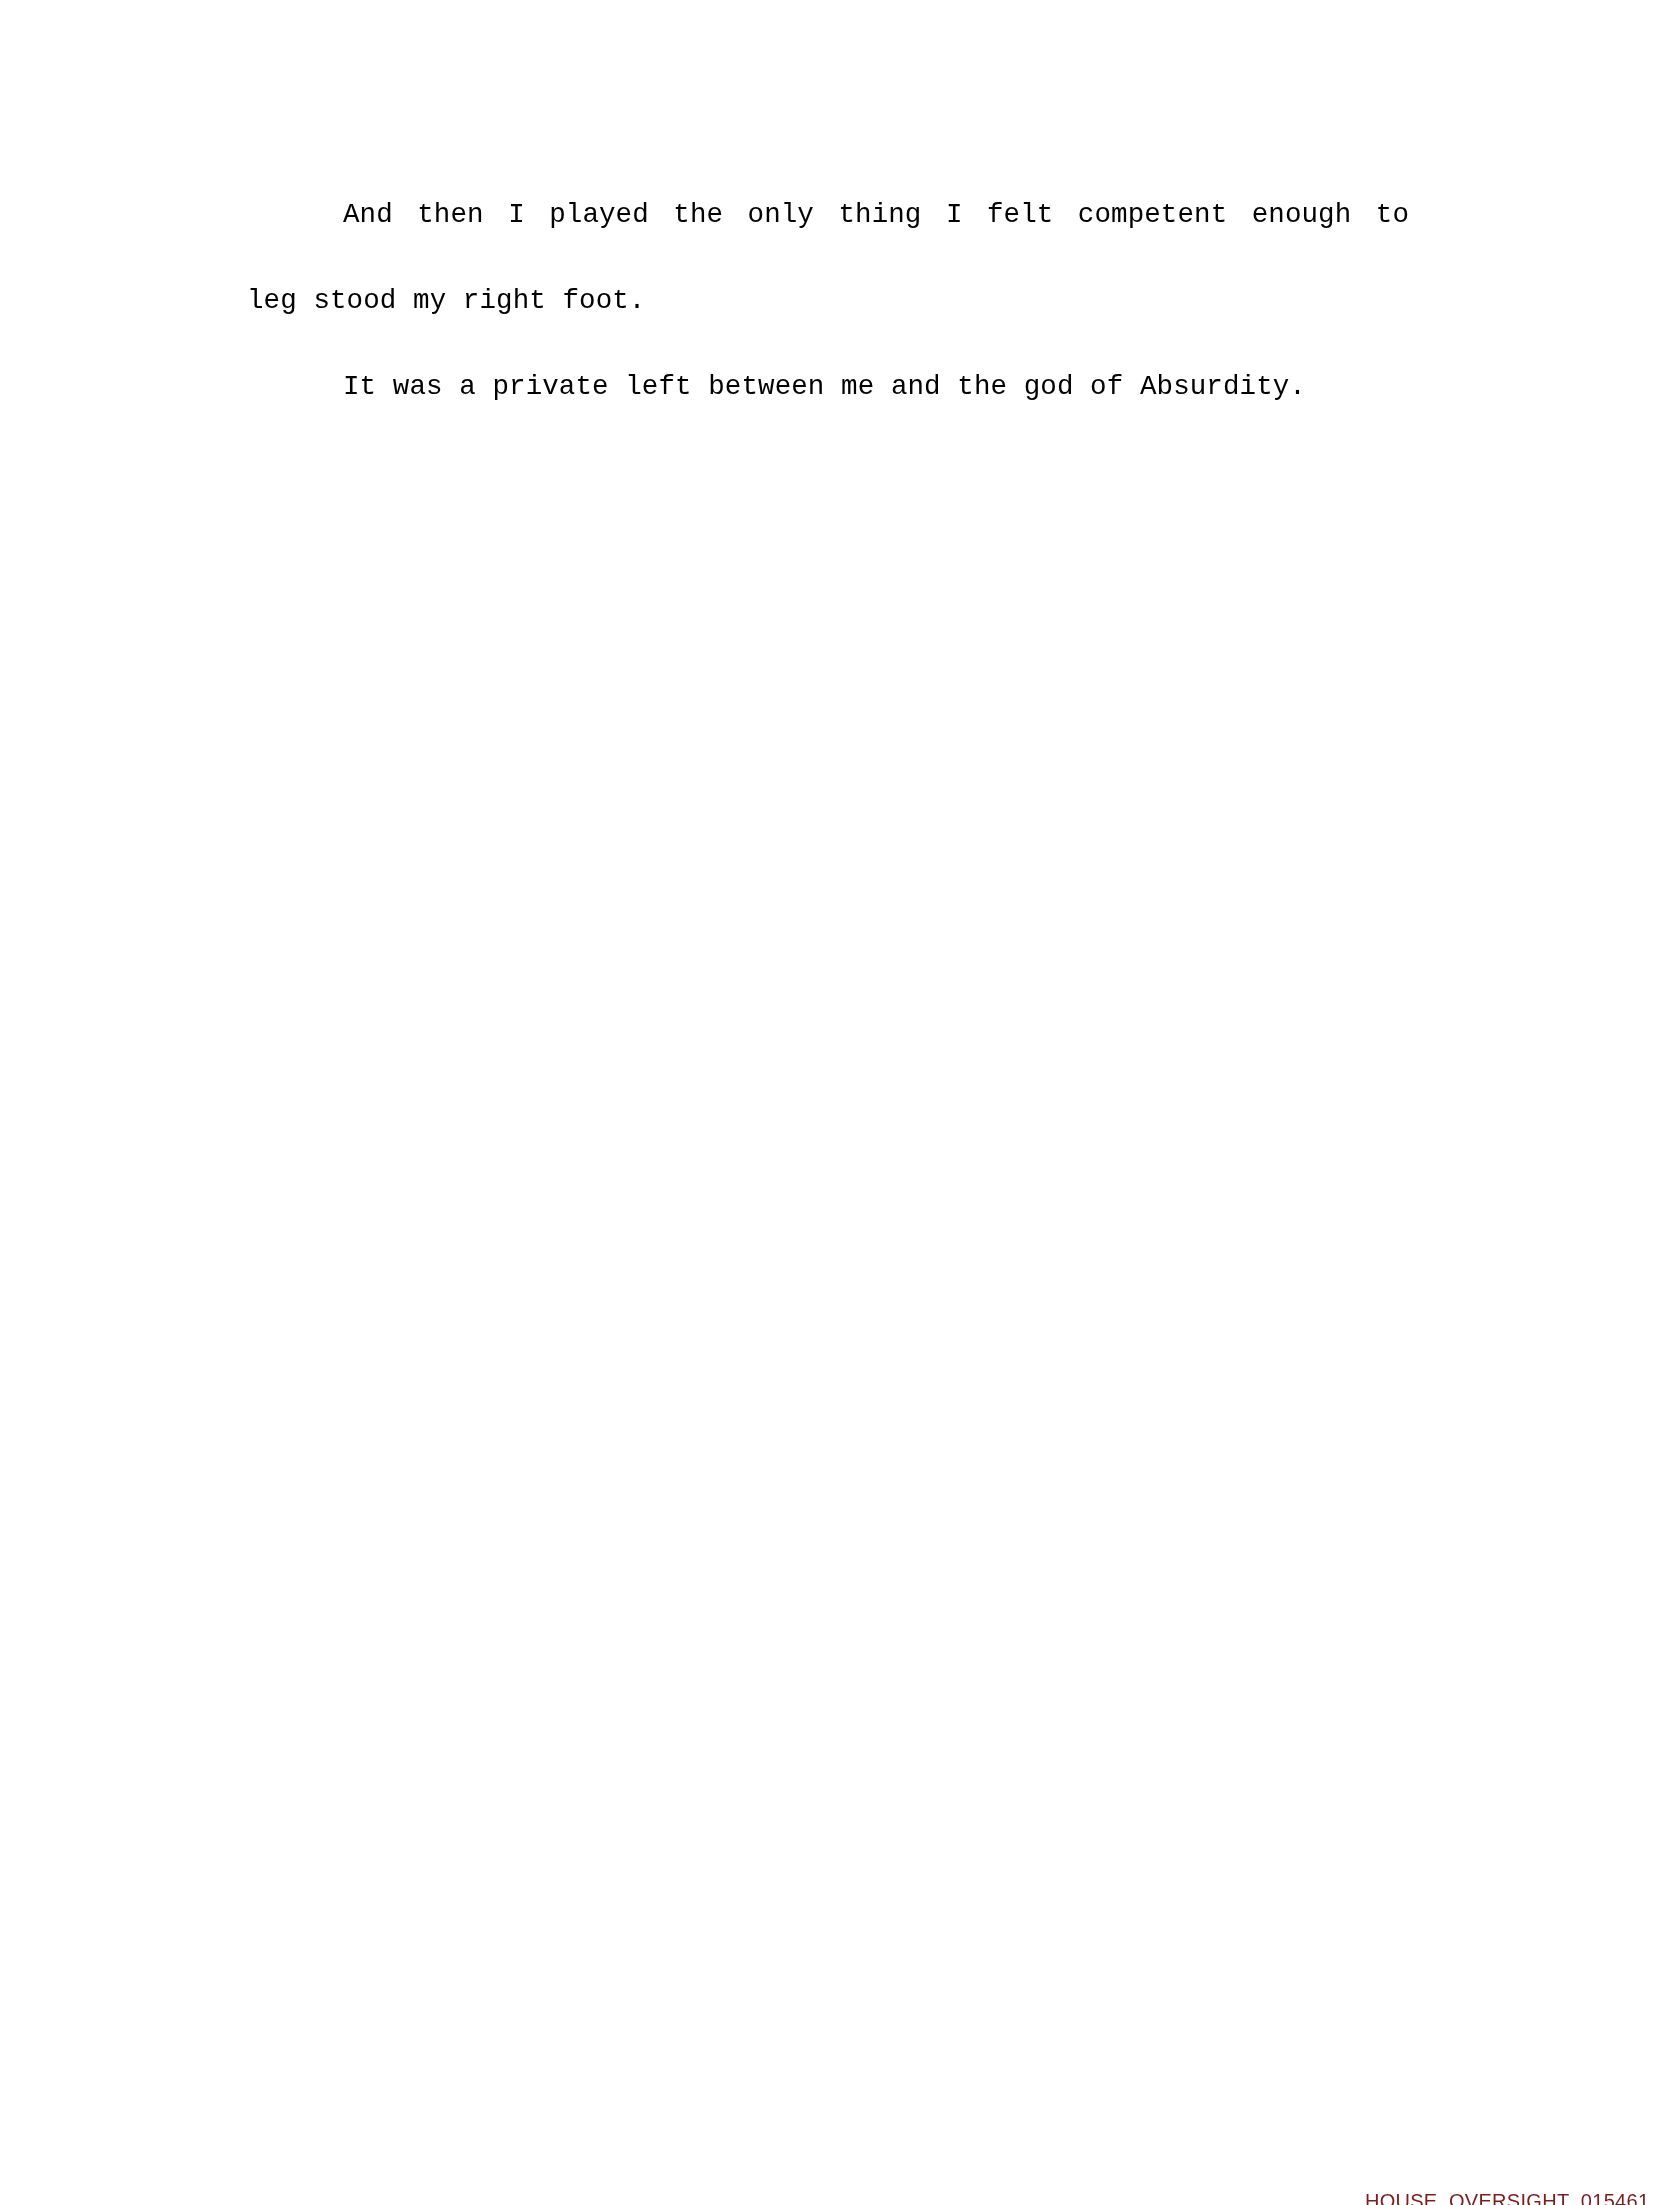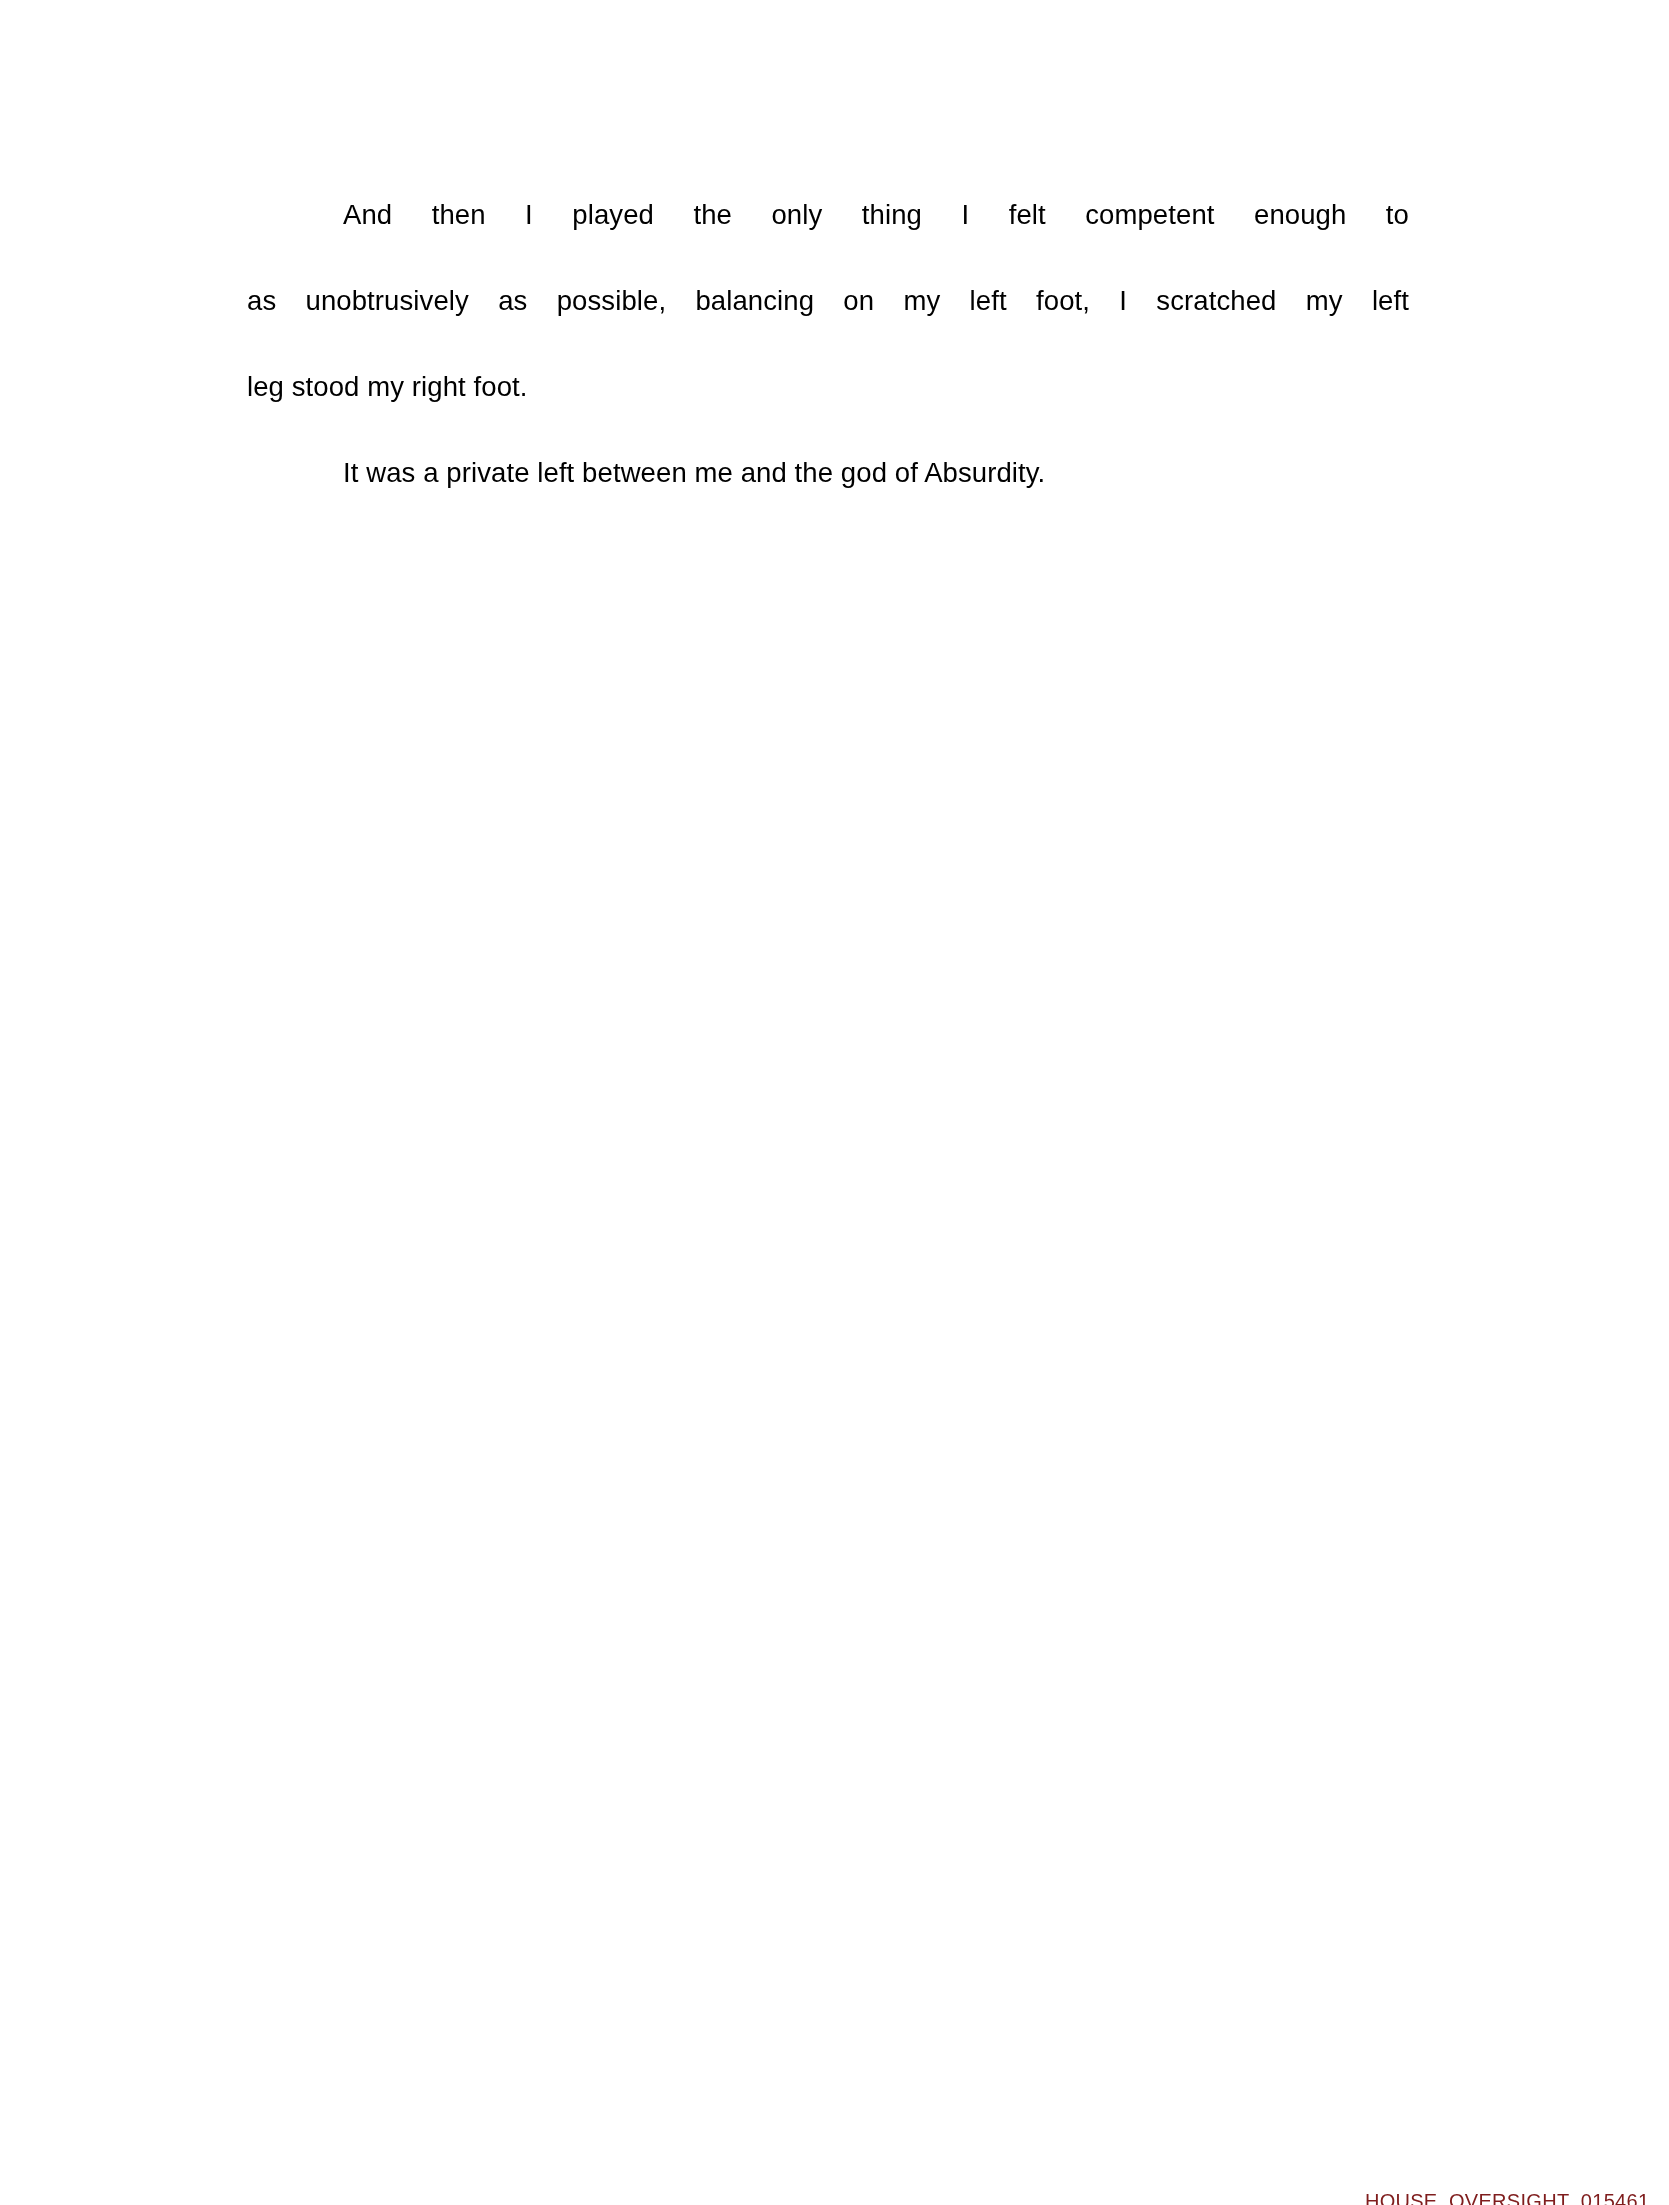--- a/index.html
+++ b/index.html
@@ -20,20 +20,21 @@
     position: absolute;
     left: 247px;
     top: 172px;
     width: 1162px;
     font-size: 27.5px;
     line-height: 86px;
     letter-spacing: 0.1px;
   }
   .line {
     white-space: pre-wrap;
+    font-family: Liberation Mono, monospace;
   }
   .line.justify {
     text-align: justify;
     text-align-last: justify;
   }
   .line.indent {
     text-indent: 96px;
   }
   .footer-stamp {
     position: absolute;
@@ -47,21 +48,20 @@
     margin-top: 32px;
   }
 </style>
 </head>
 <body>
 
 <div class="page">
 
   <div class="body-text">
     <div class="line indent justify">And then I played the only thing I felt competent enough to</div>
-    <div class="line justify">as unobtrusively as possible, balancing on my left foot, I scratched my left</div>
     <div class="line">leg stood my right foot.</div>
     <div class="line indent">It was a private left between me and the god of Absurdity.</div>
   </div>
 
   <div class="footer-stamp">HOUSE_OVERSIGHT_015461</div>
 
 </div>
 
 
 </body></html>

